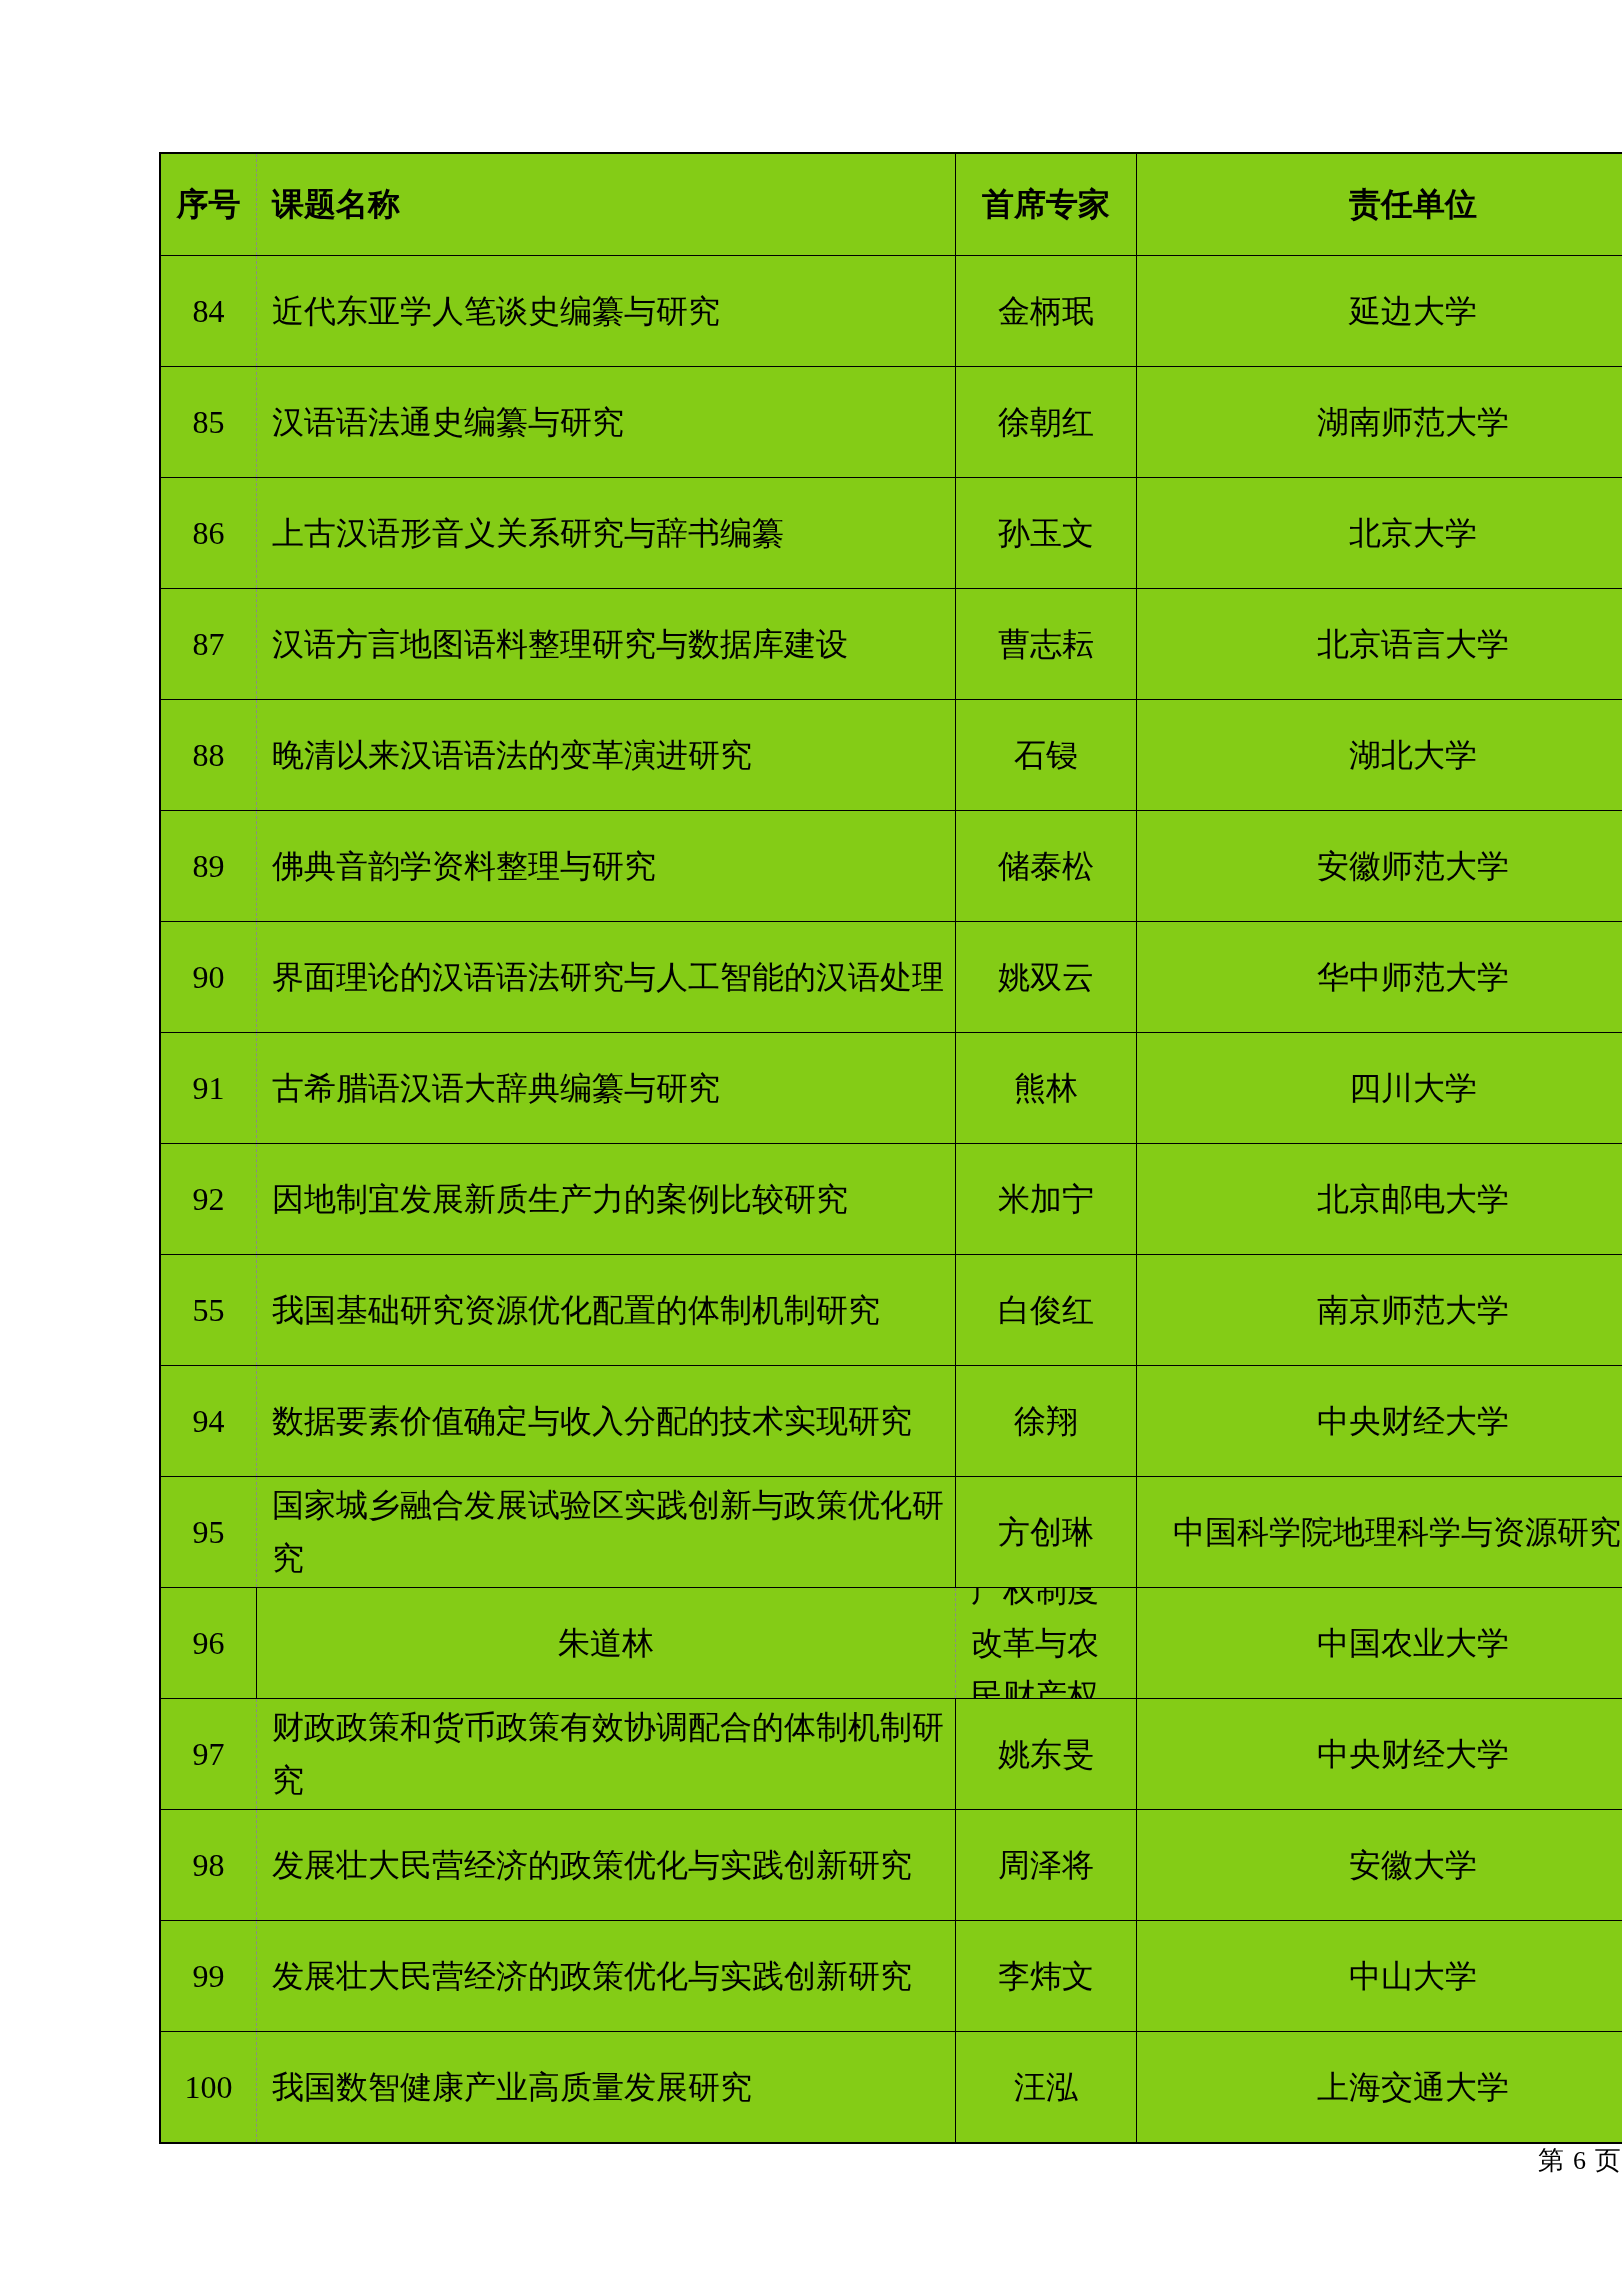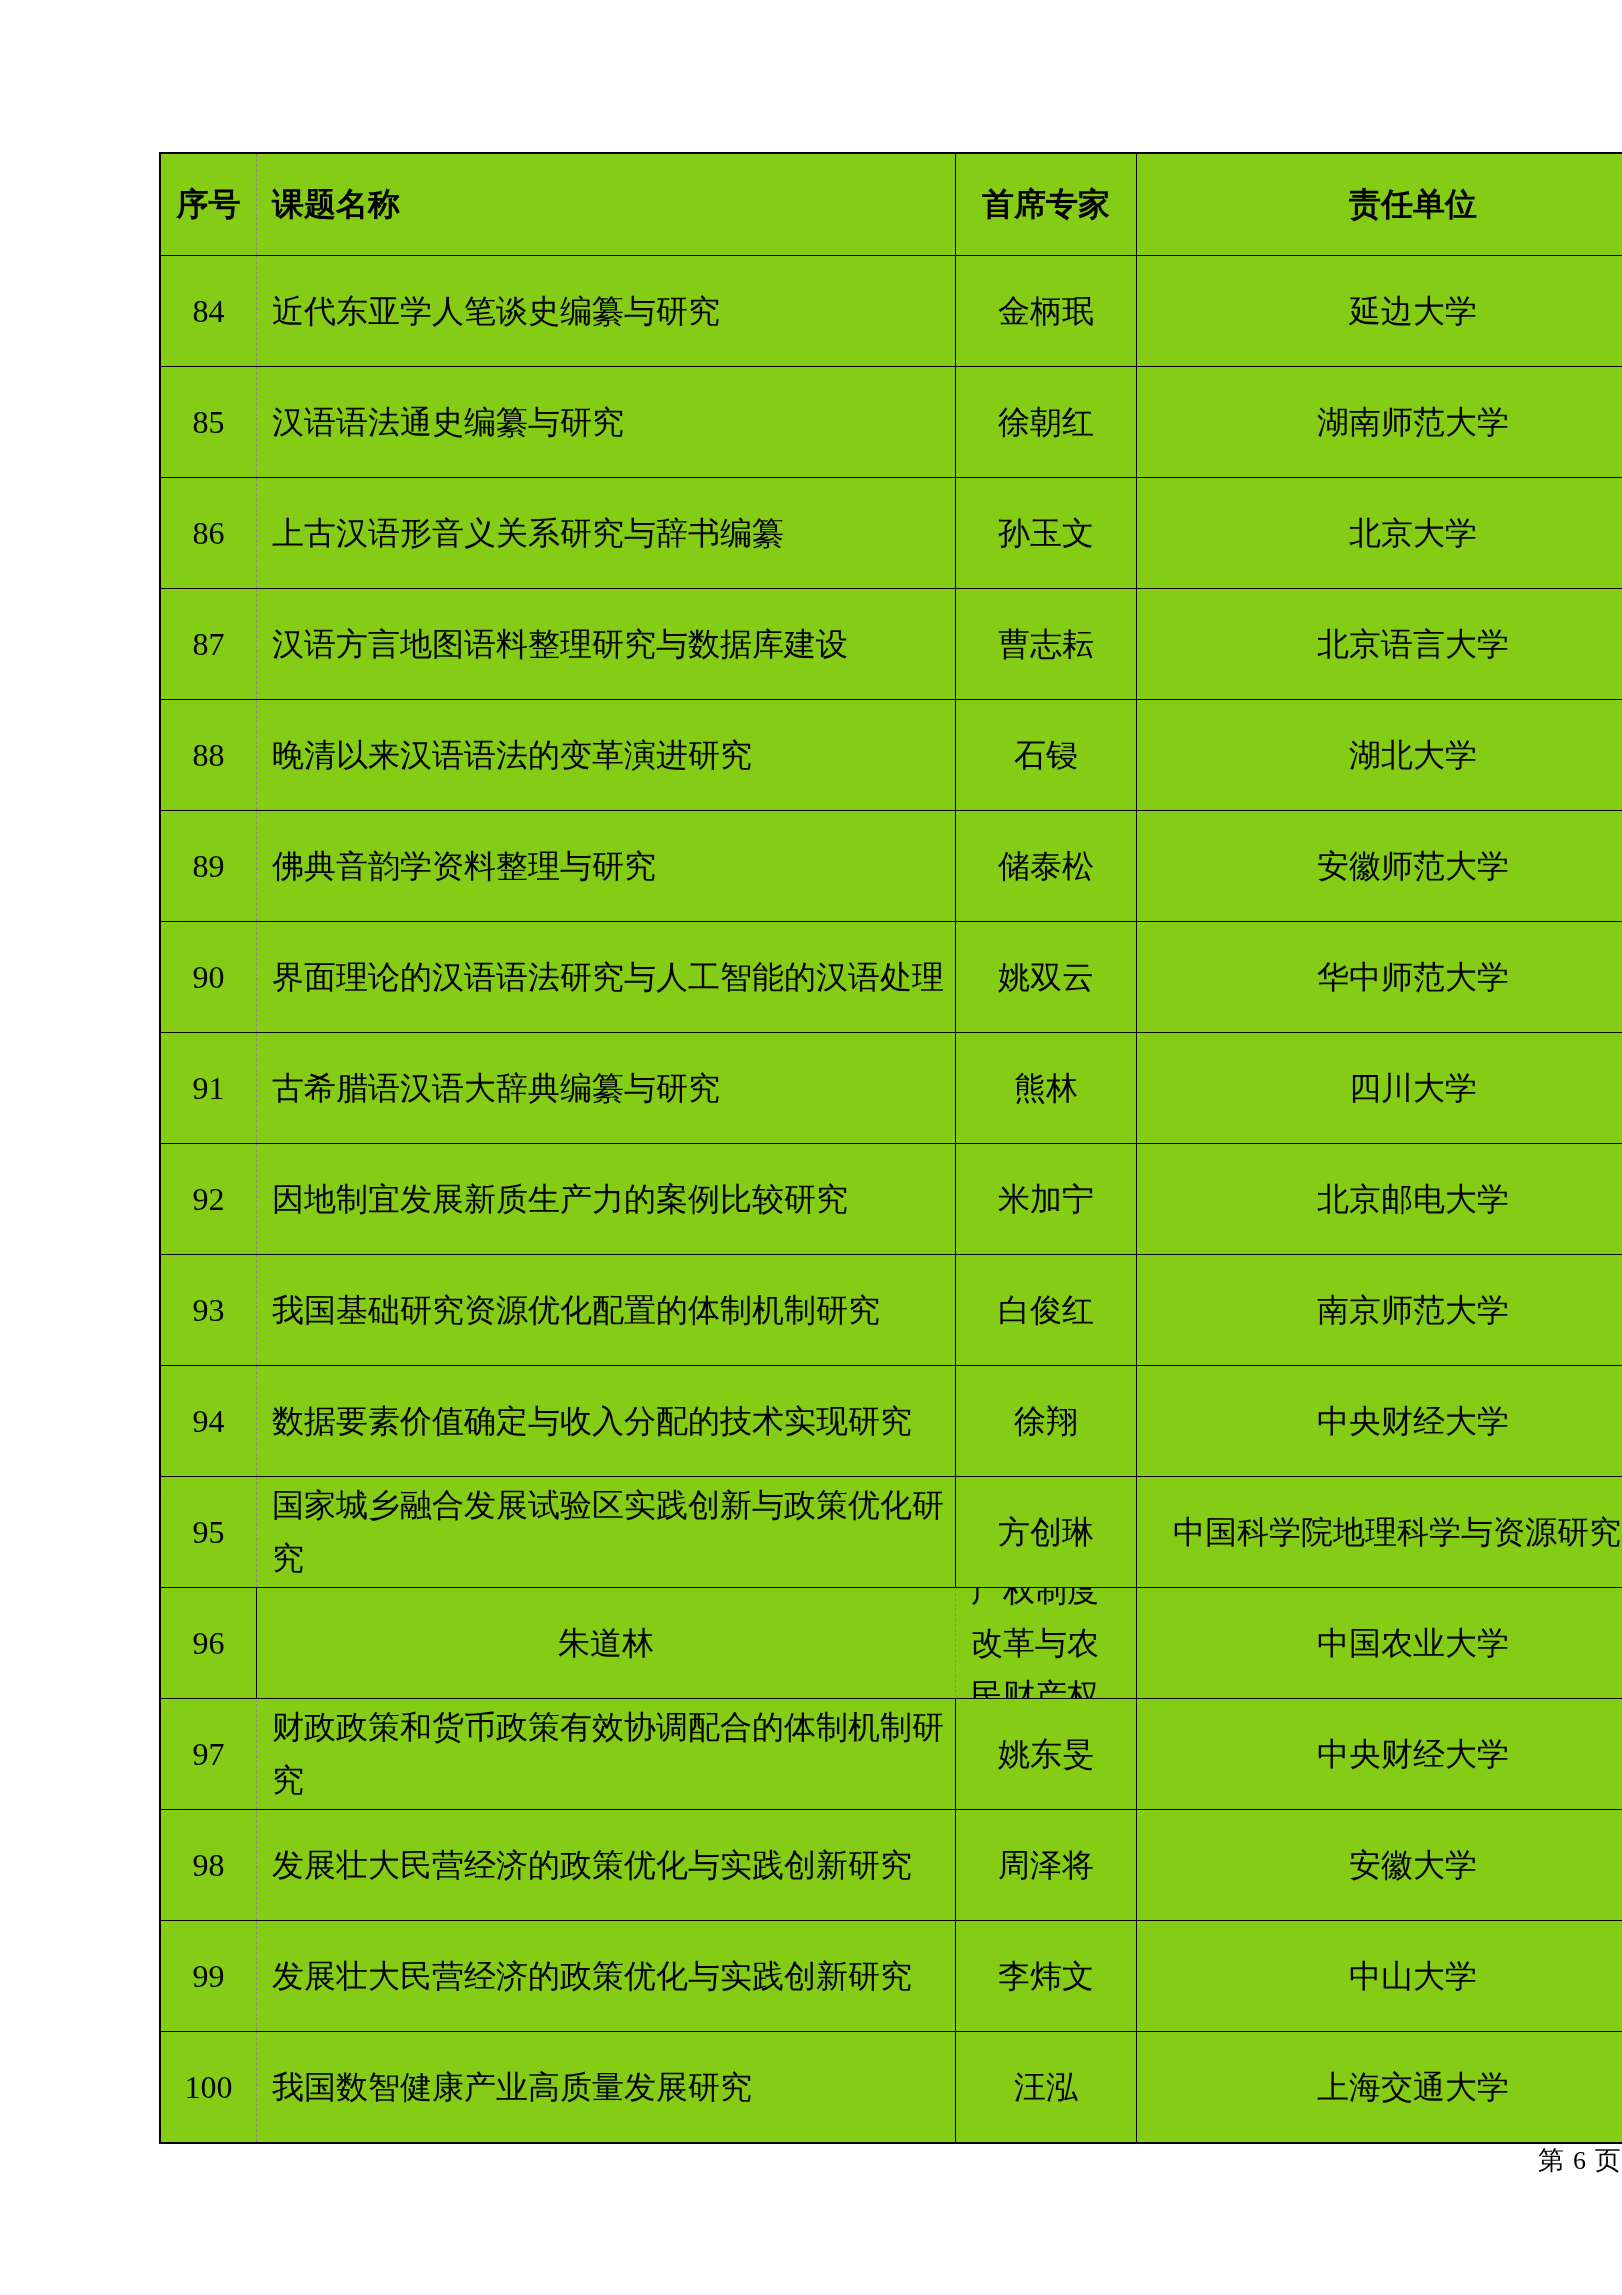--- a/index.html
+++ b/index.html
@@ -133,21 +133,21 @@
         <div class="cell c-expert">熊林</div>
         <div class="cell c-unit">四川大学</div>
       </div>
       <div class="t-row data-row">
         <div class="cell c-no">92</div>
         <div class="cell c-title">因地制宜发展新质生产力的案例比较研究</div>
         <div class="cell c-expert">米加宁</div>
         <div class="cell c-unit">北京邮电大学</div>
       </div>
       <div class="t-row data-row">
-        <div class="cell c-no">93</div>
+        <div class="cell c-no">55</div>
         <div class="cell c-title">我国基础研究资源优化配置的体制机制研究</div>
         <div class="cell c-expert">白俊红</div>
         <div class="cell c-unit">南京师范大学</div>
       </div>
       <div class="t-row data-row">
         <div class="cell c-no">94</div>
         <div class="cell c-title">数据要素价值确定与收入分配的技术实现研究</div>
         <div class="cell c-expert">徐翔</div>
         <div class="cell c-unit">中央财经大学</div>
       </div>

